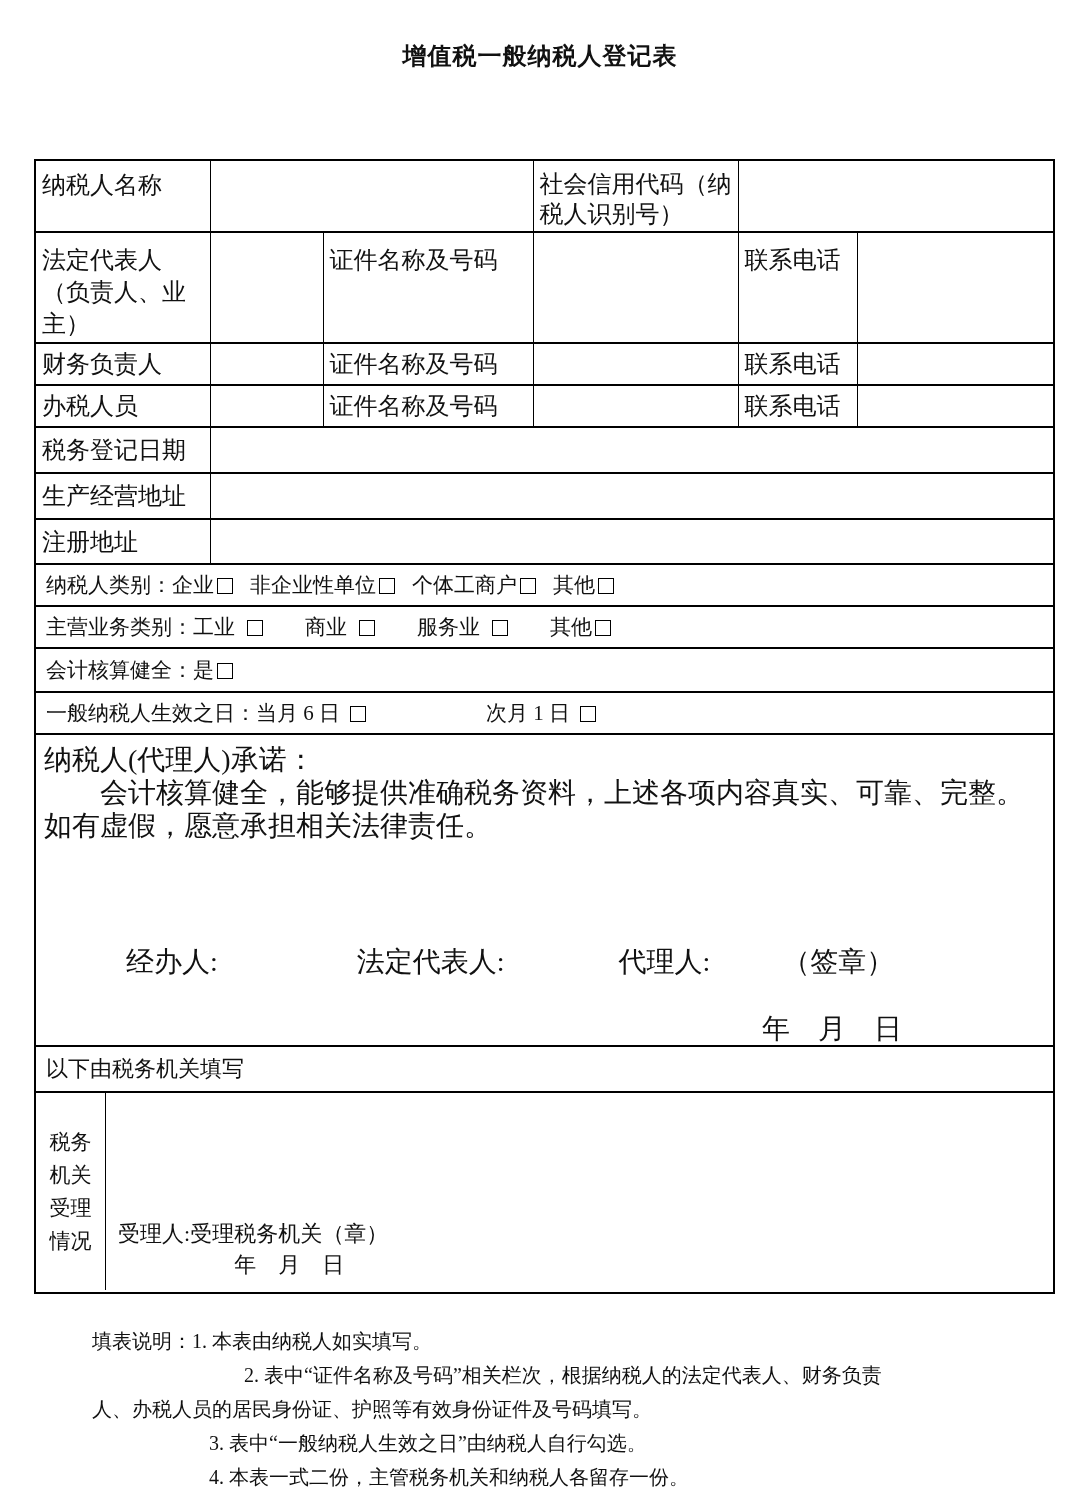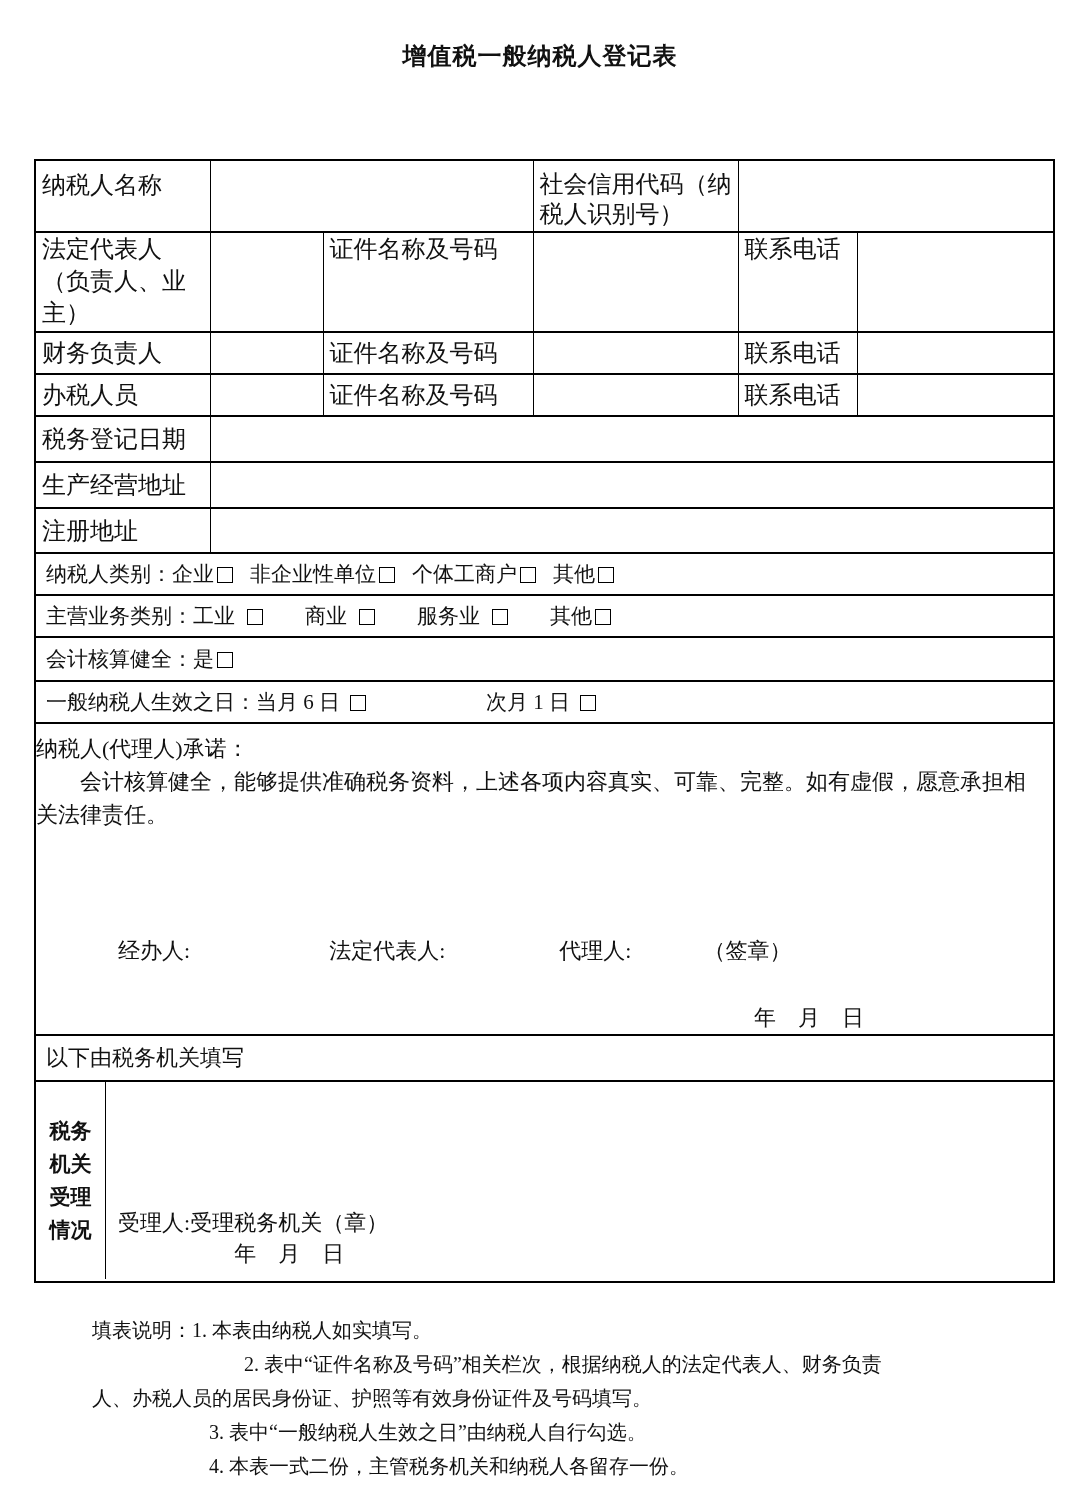--- a/index.html
+++ b/index.html
@@ -31,21 +31,21 @@
     border-right: 1.5px solid #000;
     border-top: 2px solid #000;
     border-bottom: 2px solid #000;
     vertical-align: middle;
     font-size: 24px;
     padding: 2px 6px;
     overflow: hidden;
   }
 
   tr.r1 td { height: 70px; vertical-align: top; padding-top: 8px; }
-  tr.r2 td { height: 78px; vertical-align: top; padding-top: 0; }
+  tr.r2 td { height: 78px; vertical-align: top; padding-top: 11px; }
   tr.r3 td, tr.r4 td { height: 42px; }
   tr.r5 td, tr.r6 td { height: 46px; }
   tr.r7 td { height: 45px; }
   tr.opt td { height: 42px; font-size: 21px; padding-left: 10px; }
   tr.r10 td { height: 44px; }
   tr.r12 td { height: 303px; vertical-align: top; padding: 0; }
   tr.r13 td { height: 46px; font-size: 22px; padding-left: 10px; }
   tr.r14 td { height: 201px; padding: 0; vertical-align: top; }
 
   .lbl2 { line-height: 30px; }
@@ -62,37 +62,37 @@
   tr.r8 .opt-item { margin-right: 17px; }
   tr.r8 .cb { margin-left: 3px; }
   tr.r9 .opt-item { margin-right: 42px; }
   tr.r9 .cb { margin-left: 12px; }
   tr.r9 .opt-item:last-child .cb { margin-left: 3px; }
   tr.r10 .cb { margin-left: 3px; }
   tr.r11 .opt-item { margin-right: 120px; }
   tr.r11 .cb { margin-left: 10px; }
 
   
-  .promise { padding: 8px 10px 0 0; font-size: 22px; line-height: 33px; }
+  .promise { padding: 8px 10px 0 8px; font-size: 28px; line-height: 33px; }
   .promise-body { text-indent: 2em; }
   .sign-row { margin-top: 103px; display: flex; white-space: nowrap; }
   .sign-row .s1 { margin-left: 82px; }
   .sign-row .s2 { margin-left: 139px; }
   .sign-row .s3 { margin-left: 114px; }
   .sign-row .s4 { margin-left: 72px; }
   .promise-date { margin-top: 34px; margin-left: 718px; width: fit-content; white-space: nowrap; }
 
   
   .accept-wrap { display: flex; height: 197px; }
   .accept-side {
     width: 70px;
     border-right: 1.5px solid #000;
     display: flex; flex-direction: column;
     justify-content: center; align-items: center;
-    font-size: 21px; line-height: 33px; font-weight: bold;
+    font-size: 21px; line-height: 33px;
   }
   .accept-main {
     flex: 1;
     display: flex; flex-direction: column; justify-content: flex-end;
     padding: 0 0 10px 12px;
     font-size: 22px; line-height: 31px;
   }
   .accept-bottom { display: flex; align-items: flex-start; justify-content: flex-start; }
   .seal-block { margin-right: 120px; text-align: center; }
 

